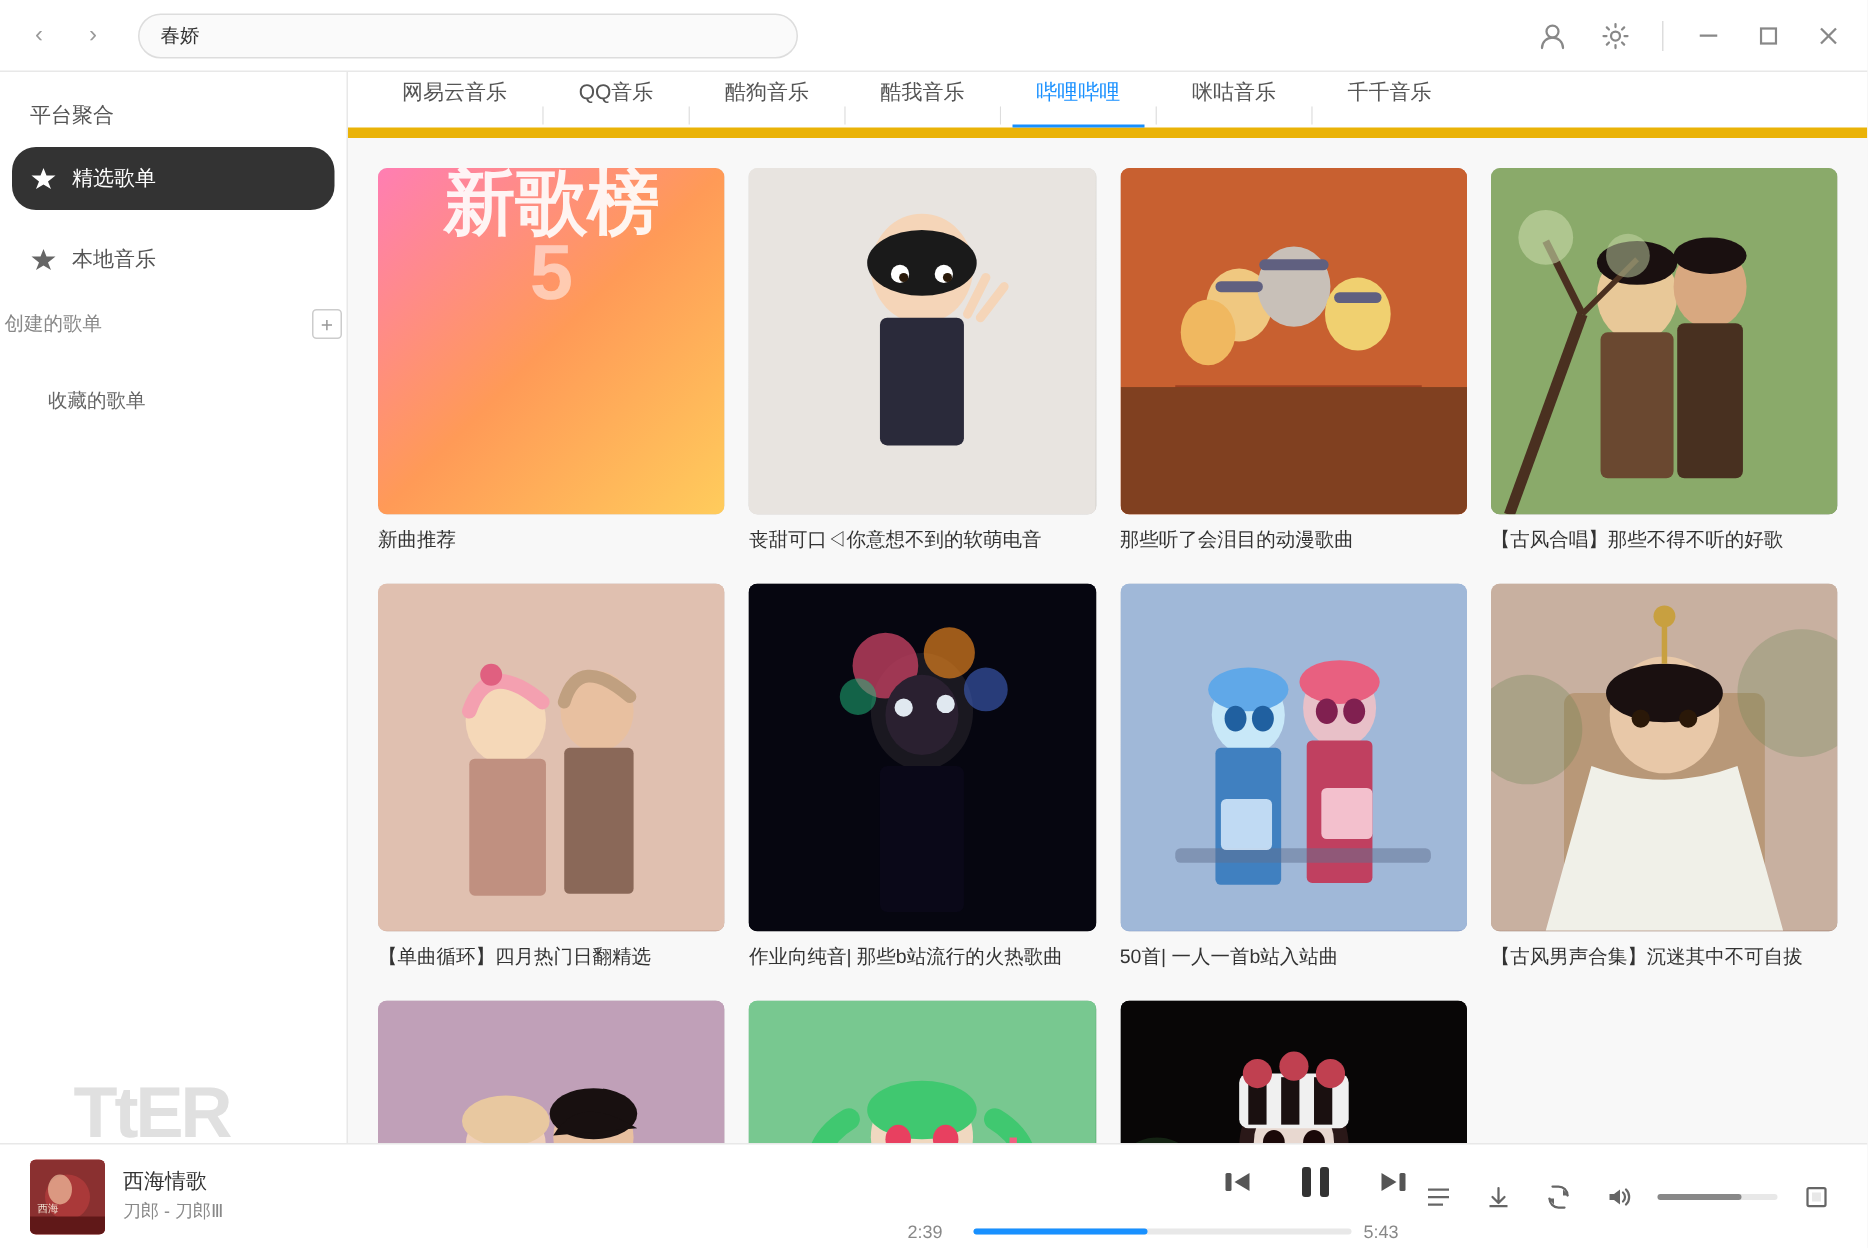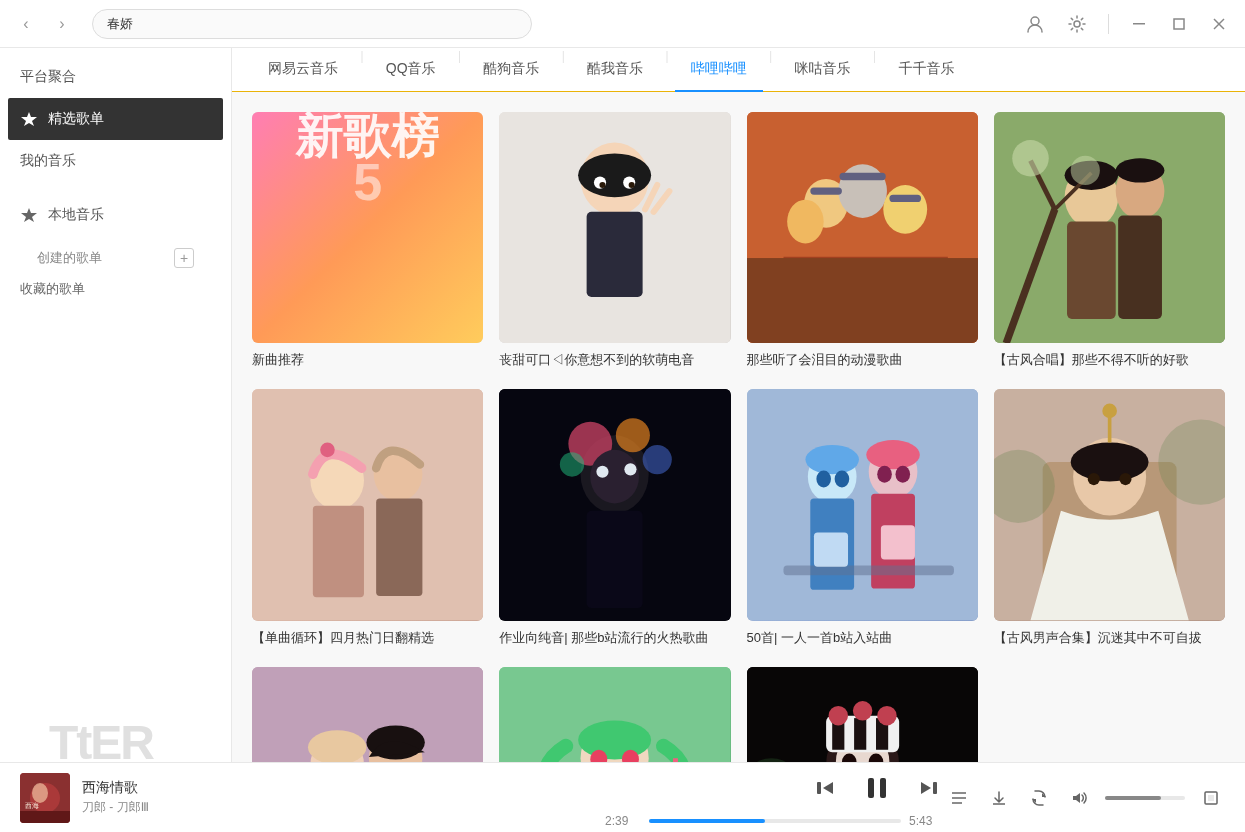--- a/index.html
+++ b/index.html
@@ -14,30 +14,30 @@
     .icon-btn { width: 30px; height: 30px; background: none; border: none; cursor: pointer; color: #666; font-size: 16px; display: flex; align-items: center; justify-content: center; }
     .titlebar-divider { width: 1px; height: 20px; background: #ddd; margin: 0 4px; }
     .win-btn { width: 28px; height: 28px; background: none; border: none; cursor: pointer; color: #888; font-size: 14px; display: flex; align-items: center; justify-content: center; }
 
     
     .main { display: flex; flex: 1; overflow: hidden; }
 
     
     .sidebar { width: 232px; background: #fff; border-right: 1px solid #e8e8e8; display: flex; flex-direction: column; flex-shrink: 0; padding-top: 8px; }
     .sidebar-item { height: 42px; display: flex; align-items: center; padding: 0 20px; cursor: pointer; font-size: 14px; color: #555; gap: 10px; }
-    .sidebar-item.active { background: #333; color: #fff; border-radius: 2px; margin: 0 8px; padding: 0 12px; }
-    .sidebar-section-item { height: 38px; display: flex; align-items: flex-start; padding: 0 20px; cursor: pointer; font-size: 13px; color: #666; }
-    .sidebar-create { display: flex; align-items: center; justify-content: space-between; padding: 4px 37px; font-size: 13px; color: #888; }
+    .sidebar-item.active { background: #333; color: #fff; border-radius: 16px; margin: 0 8px; padding: 0 12px; }
+    .sidebar-section-item { height: 38px; display: flex; align-items: flex-end; padding: 0 20px; cursor: pointer; font-size: 13px; color: #666; margin-left: 12px; }
+    .sidebar-create { display: flex; align-items: center; justify-content: space-between; padding: 4px 3px; font-size: 13px; color: #888; }
     .sidebar-create-btn { width: 20px; height: 20px; border: 1px solid #ccc; border-radius: 3px; display: flex; align-items: center; justify-content: center; cursor: pointer; font-size: 14px; color: #999; }
 
     
     .content { flex: 1; display: flex; flex-direction: column; overflow: hidden; background: #f8f8f8; }
 
     
-    .platform-tabs { background: #fff; padding: 0 20px; display: flex; align-items: flex-start; gap: 0; border-bottom: 1px solid #eab308; flex-shrink: 0; height: 44px; }
+    .platform-tabs { background: #fff; padding: 0 20px; display: flex; align-items: flex-end; gap: 0; border-bottom: 7px solid #eab308; flex-shrink: 0; height: 44px; }
     .platform-tab { padding: 0 16px; height: 44px; display: flex; align-items: center; font-size: 14px; color: #555; cursor: pointer; border-bottom: 2px solid transparent; white-space: nowrap; }
     .platform-tab.active { color: #1890ff; border-bottom: 2px solid #1890ff; }
     .platform-sep { color: #ddd; padding: 0 2px; font-size: 12px; }
 
     
     .grid-area { flex: 1; overflow-y: auto; padding: 20px; }
     .music-grid { display: grid; grid-template-columns: repeat(4, 1fr); gap: 20px 16px; }
     .music-card { cursor: pointer; }
     .card-thumb { width: 100%; aspect-ratio: 1; border-radius: 6px; overflow: hidden; margin-bottom: 8px; background: #ddd; position: relative; }
     .card-title { font-size: 13px; color: #333; line-height: 1.4; display: -webkit-box; -webkit-line-clamp: 2; -webkit-box-orient: vertical; overflow: hidden; }
@@ -119,23 +119,20 @@
 
   <div class="sidebar">
     <div class="sidebar-item">
       <span>平台聚合</span>
     </div>
     <div class="sidebar-item active">
       <svg width="18" height="18" viewBox="0 0 18 18">
         <polygon points="9,2 11,7 17,7 12,11 14,16 9,13 4,16 6,11 1,7 7,7" fill="#fff" stroke="none"></polygon>
       </svg>
       <span>精选歌单</span>
-    </div>
-    <div class="sidebar-item">
-      <span>我的音乐</span>
     </div>
     <div style="height:12px"></div>
     <div class="sidebar-item">
       <svg width="18" height="18" viewBox="0 0 18 18">
         <polygon points="9,2 11,7 17,7 12,11 14,16 9,13 4,16 6,11 1,7 7,7" fill="#666" stroke="none"></polygon>
       </svg>
       <span>本地音乐</span>
     </div>
     <div style="height:8px"></div>
     <div class="sidebar-create">

